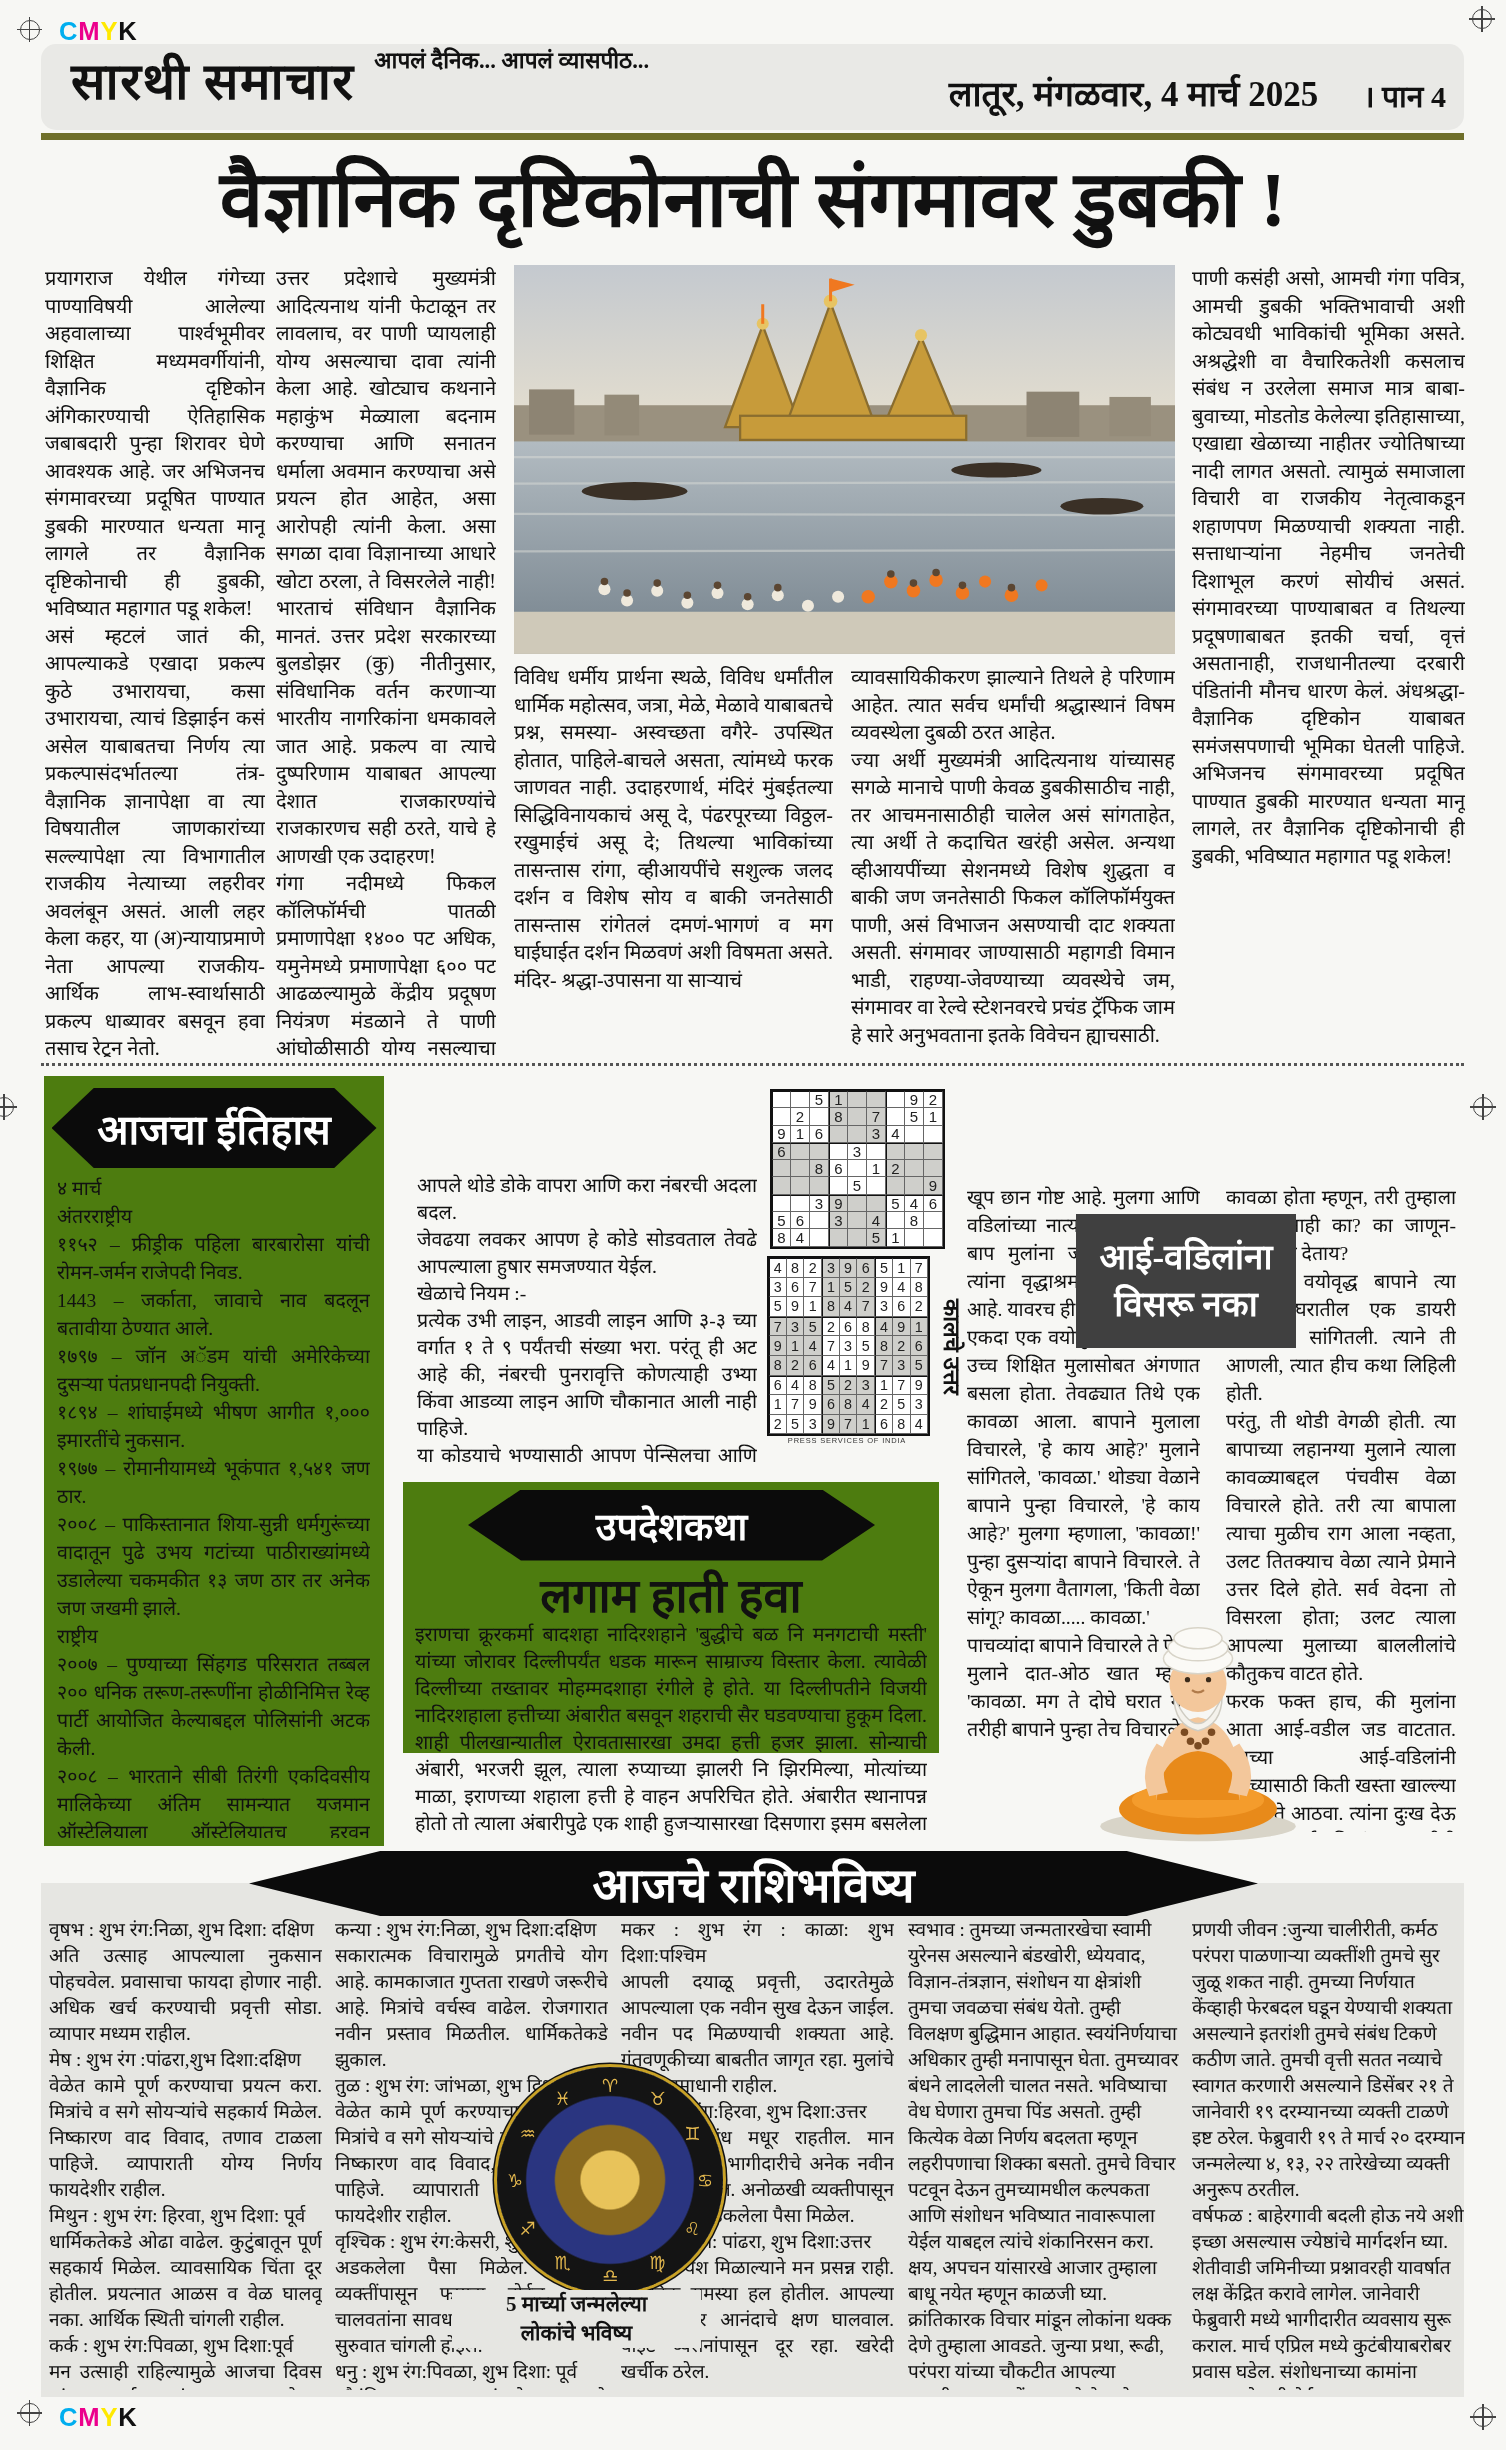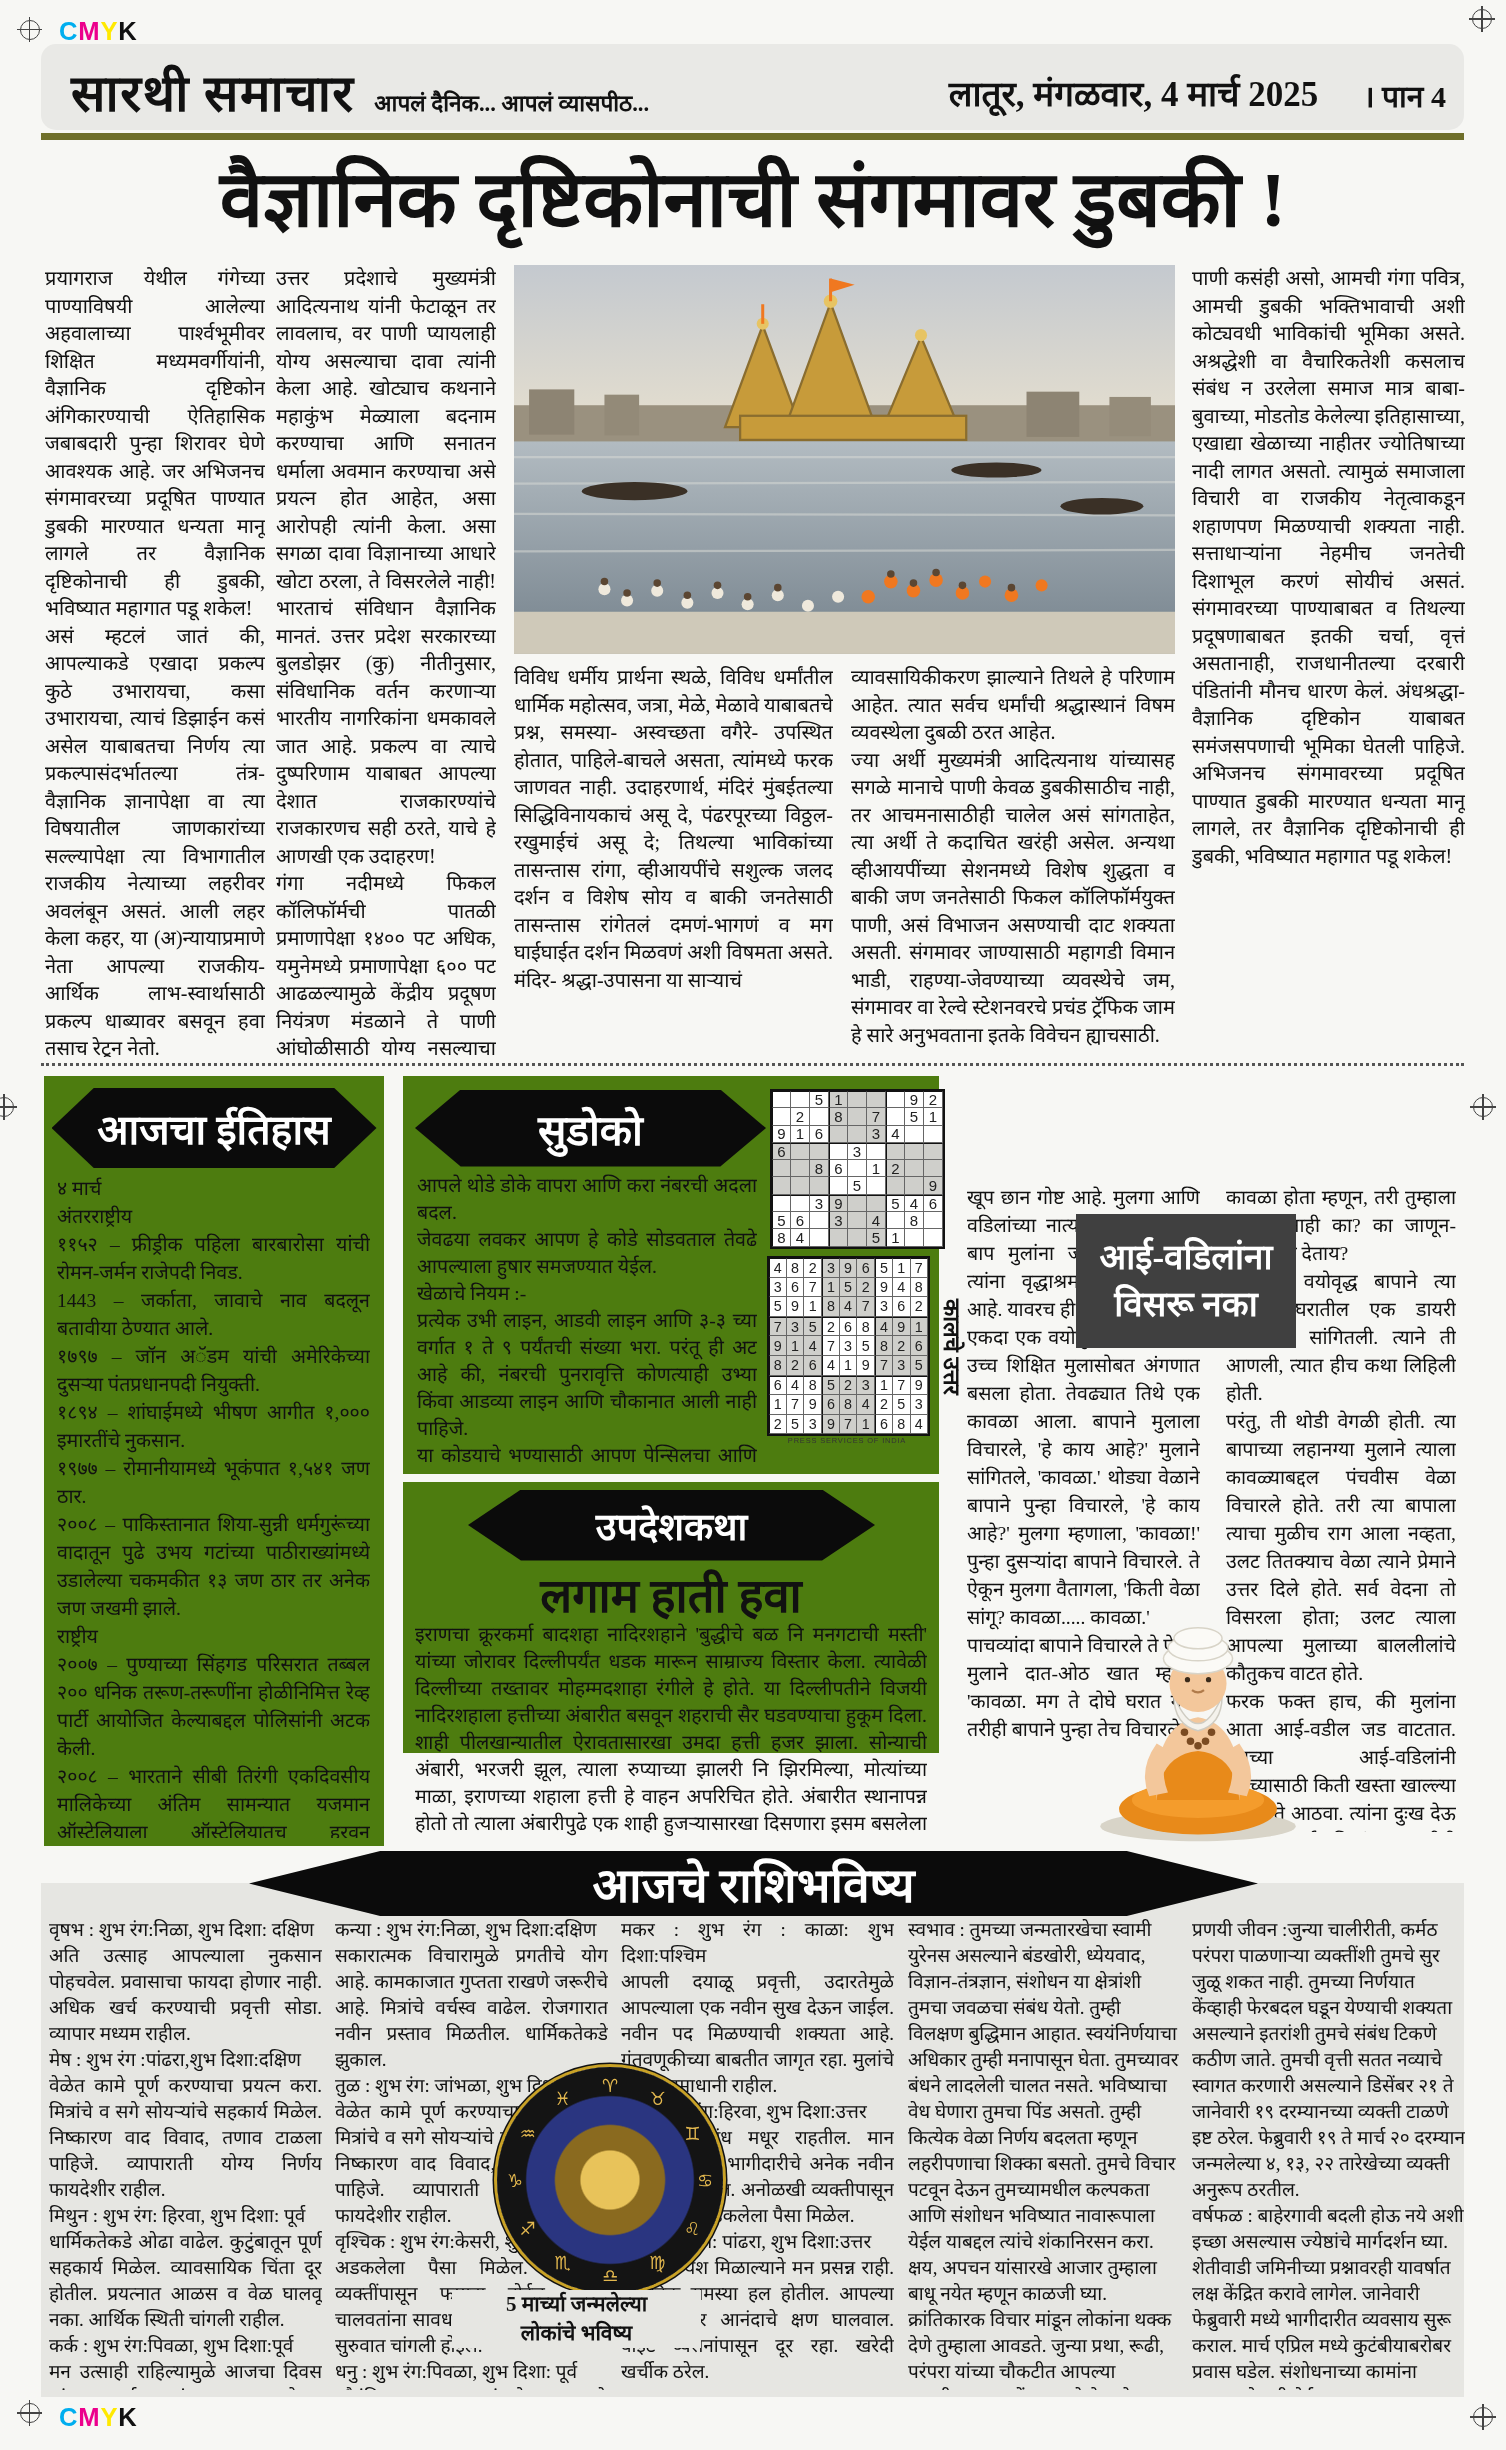--- a/index.html
+++ b/index.html
@@ -10,21 +10,21 @@
   .reg .c{position:absolute;left:3px;top:3px;width:18px;height:18px;border:1.5px solid #444;border-radius:50%;}
   .reg .h{position:absolute;left:0;top:12px;width:25.6px;height:1.5px;background:#444;}
   .reg .v{position:absolute;left:12px;top:0;width:1.5px;height:25.6px;background:#444;}
   .cmyk{position:absolute;font-family:"Liberation Sans",sans-serif;font-weight:bold;font-size:25.6px;letter-spacing:0.8px;}
   .cmyk span[data-name="cmyk-letter"]:nth-child(1){color:#00aeef;}
   .cmyk span[data-name="cmyk-letter"]:nth-child(2){color:#ec008c;}
   .cmyk span[data-name="cmyk-letter"]:nth-child(3){color:#ffe900;}
   .cmyk span[data-name="cmyk-letter"]:nth-child(4){color:#111;}
   
   .masthead-band{position:absolute;left:41px;top:44px;width:1423px;height:86px;background:#e9e9e6;
-                 display:flex;align-items:flex-end;border-radius:15px;}
+                 display:flex;border-radius:15px;}
   .masthead{font-size:51px;font-weight:bold;margin:0 0 4.5px 30px;letter-spacing:1.5px;white-space:nowrap;}
   .tagline{font-size:22.6px;font-weight:bold;margin:0 0 12px 19.6px;white-space:nowrap;}
   .head-right{margin-left:auto;display:flex;align-items:flex-end;margin-right:18px;}
   .dateline{font-size:35px;font-weight:bold;margin:0 0 13.6px 0;white-space:nowrap;}
   .pageno{font-size:30px;font-weight:bold;margin:0 0 13.6px 45px;white-space:nowrap;}
   .olive-rule{position:absolute;left:41px;top:133px;width:1423px;height:6.8px;background:#6f6f2a;}
   .headline{position:absolute;left:30px;top:143px;width:1446px;height:113px;line-height:113px;
             text-align:center;font-size:78px;font-weight:bold;margin:0;white-space:nowrap;}
   
   .acol{position:absolute;font-size:20px;line-height:27.5px;text-align:justify;
@@ -248,25 +248,20 @@
       <p data-name="history-item">1443 – जर्काता, जावाचे नाव बदलून बतावीया ठेण्यात आले.</p>
       <p data-name="history-item">१७९७ – जॉन अॅडम यांची अमेरिकेच्या दुसऱ्या पंतप्रधानपदी नियुक्ती.</p>
       <p data-name="history-item">१८९४ – शांघाईमध्ये भीषण आगीत १,००० इमारतींचे नुकसान.</p>
       <p data-name="history-item">१९७७ – रोमानीयामध्ये भूकंपात १,५४१ जण ठार.</p>
       <p data-name="history-item">२००८ – पाकिस्तानात शिया-सुन्नी धर्मगुरूंच्या वादातून पुढे उभय गटांच्या पाठीराख्यांमध्ये उडालेल्या चकमकीत १३ जण ठार तर अनेक जण जखमी झाले.</p>
       <p data-name="history-item">राष्ट्रीय</p>
       <p data-name="history-item">२००७ – पुण्याच्या सिंहगड परिसरात तब्बल २०० धनिक तरूण-तरूणींना होळीनिमित्त रेव्ह पार्टी आयोजित केल्याबद्दल पोलिसांनी अटक केली.</p>
       <p data-name="history-item">२००८ – भारताने सीबी तिरंगी एकदिवसीय मालिकेच्या अंतिम सामन्यात यजमान ऑस्ट्रेलियाला ऑस्ट्रेलियातच हरवून विश्वविक्रम केला.</p>
     </div>
 
-  <div class="panel" style="left:403px;top:1076px;width:536px;height:398px;" data-name="sudoku-panel">
-    <div class="ribbon" style="left:12px;top:13.6px;width:351px;height:77px;" data-name="sudoku-banner">
-      <span style="font-size:42px;" data-name="sudoku-title">सुडोको</span>
-    </div>
-  </div>
   <div class="sud-text" data-name="sudoku-instructions">आपले थोडे डोके वापरा आणि करा नंबरची अदला बदल.
 जेवढया लवकर आपण हे कोडे सोडवताल तेवढे आपल्याला हुषार समजण्यात येईल.
 खेळाचे नियम :-
 प्रत्येक उभी लाइन, आडवी लाइन आणि ३-३ च्या वर्गात १ ते ९ पर्यंतची संख्या भरा. परंतू ही अट आहे की, नंबरची पुनरावृत्ति कोणत्याही उभ्या किंवा आडव्या लाइन आणि चौकानात आली नाही पाहिजे.
 या कोडयाचे भण्यासाठी आपण पेन्सिलचा आणि खोड रबराचा उपयोग केला तर ते आपल्यासाठी अधिक सुविधा जनक होईल.</div>
   <div class="sgrid" id="sudoku-grid" data-name="sudoku-grid">
       <div class="cell bt bl" data-name="sudoku-cell"></div>
       <div class="cell bt" data-name="sudoku-cell"></div>
       <div class="cell bt" data-name="sudoku-cell">5</div>
       <div class="cell shade bt bl" data-name="sudoku-cell">1</div>

